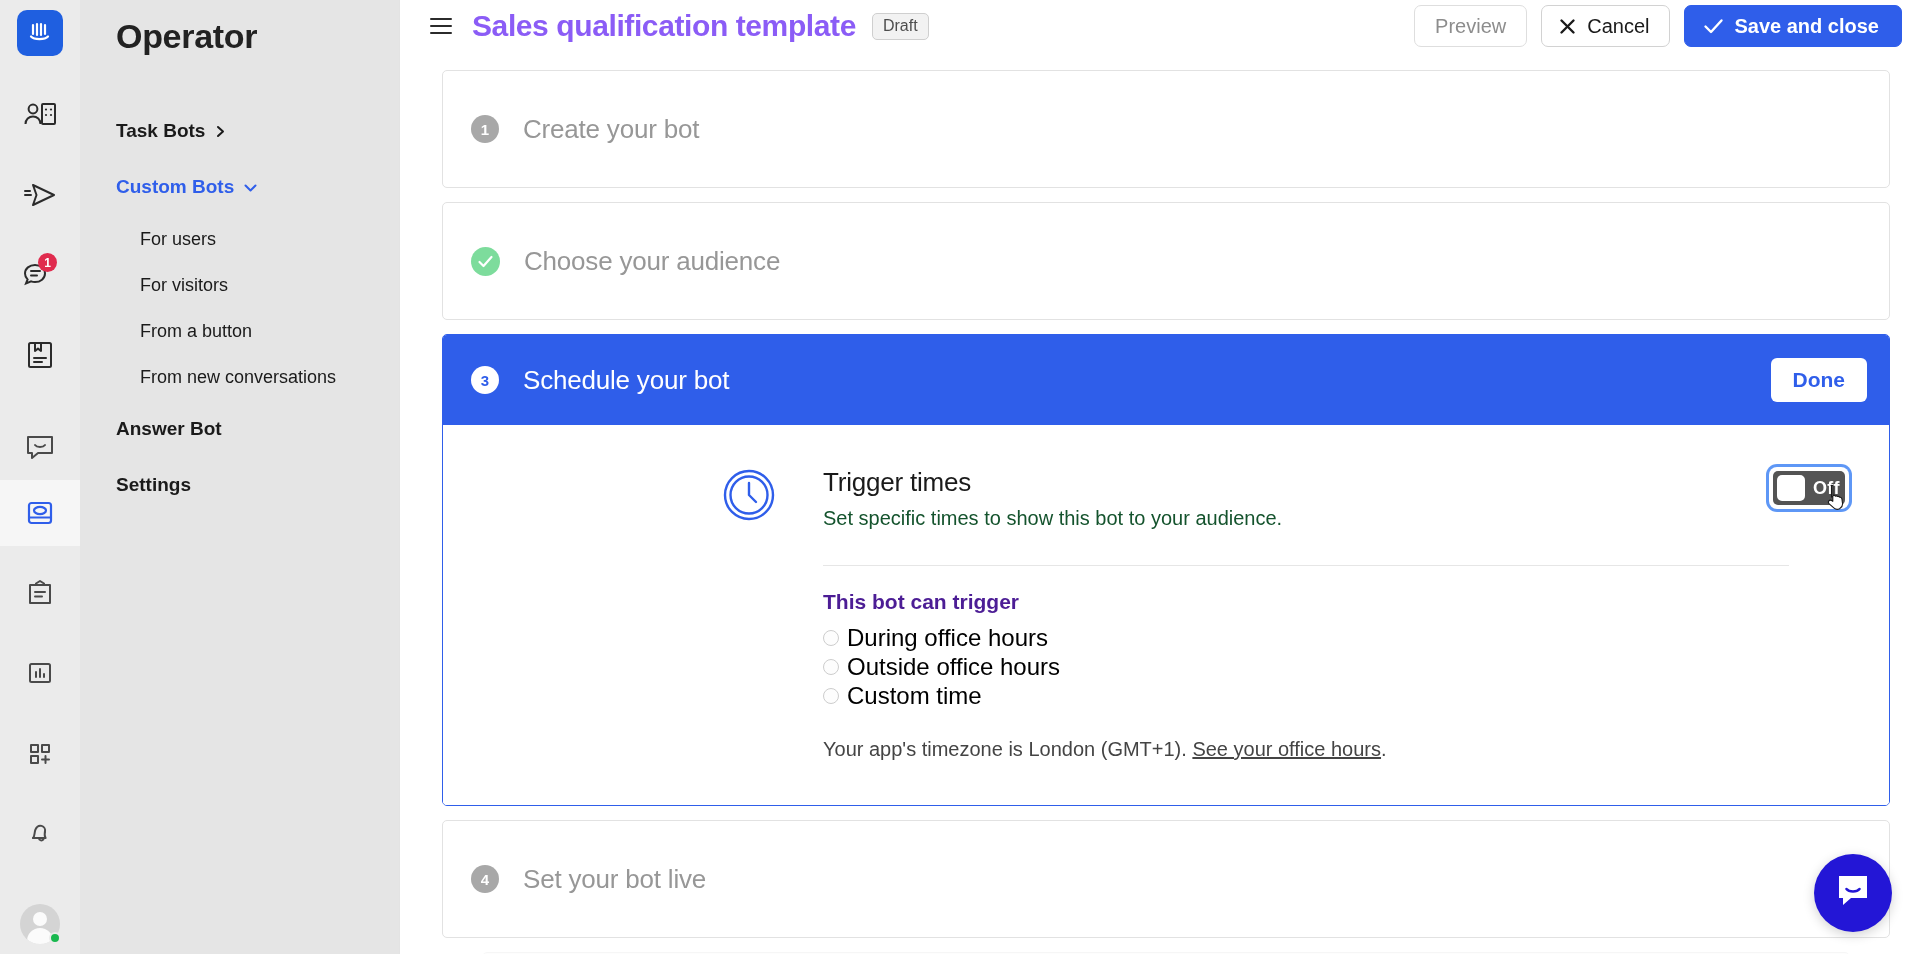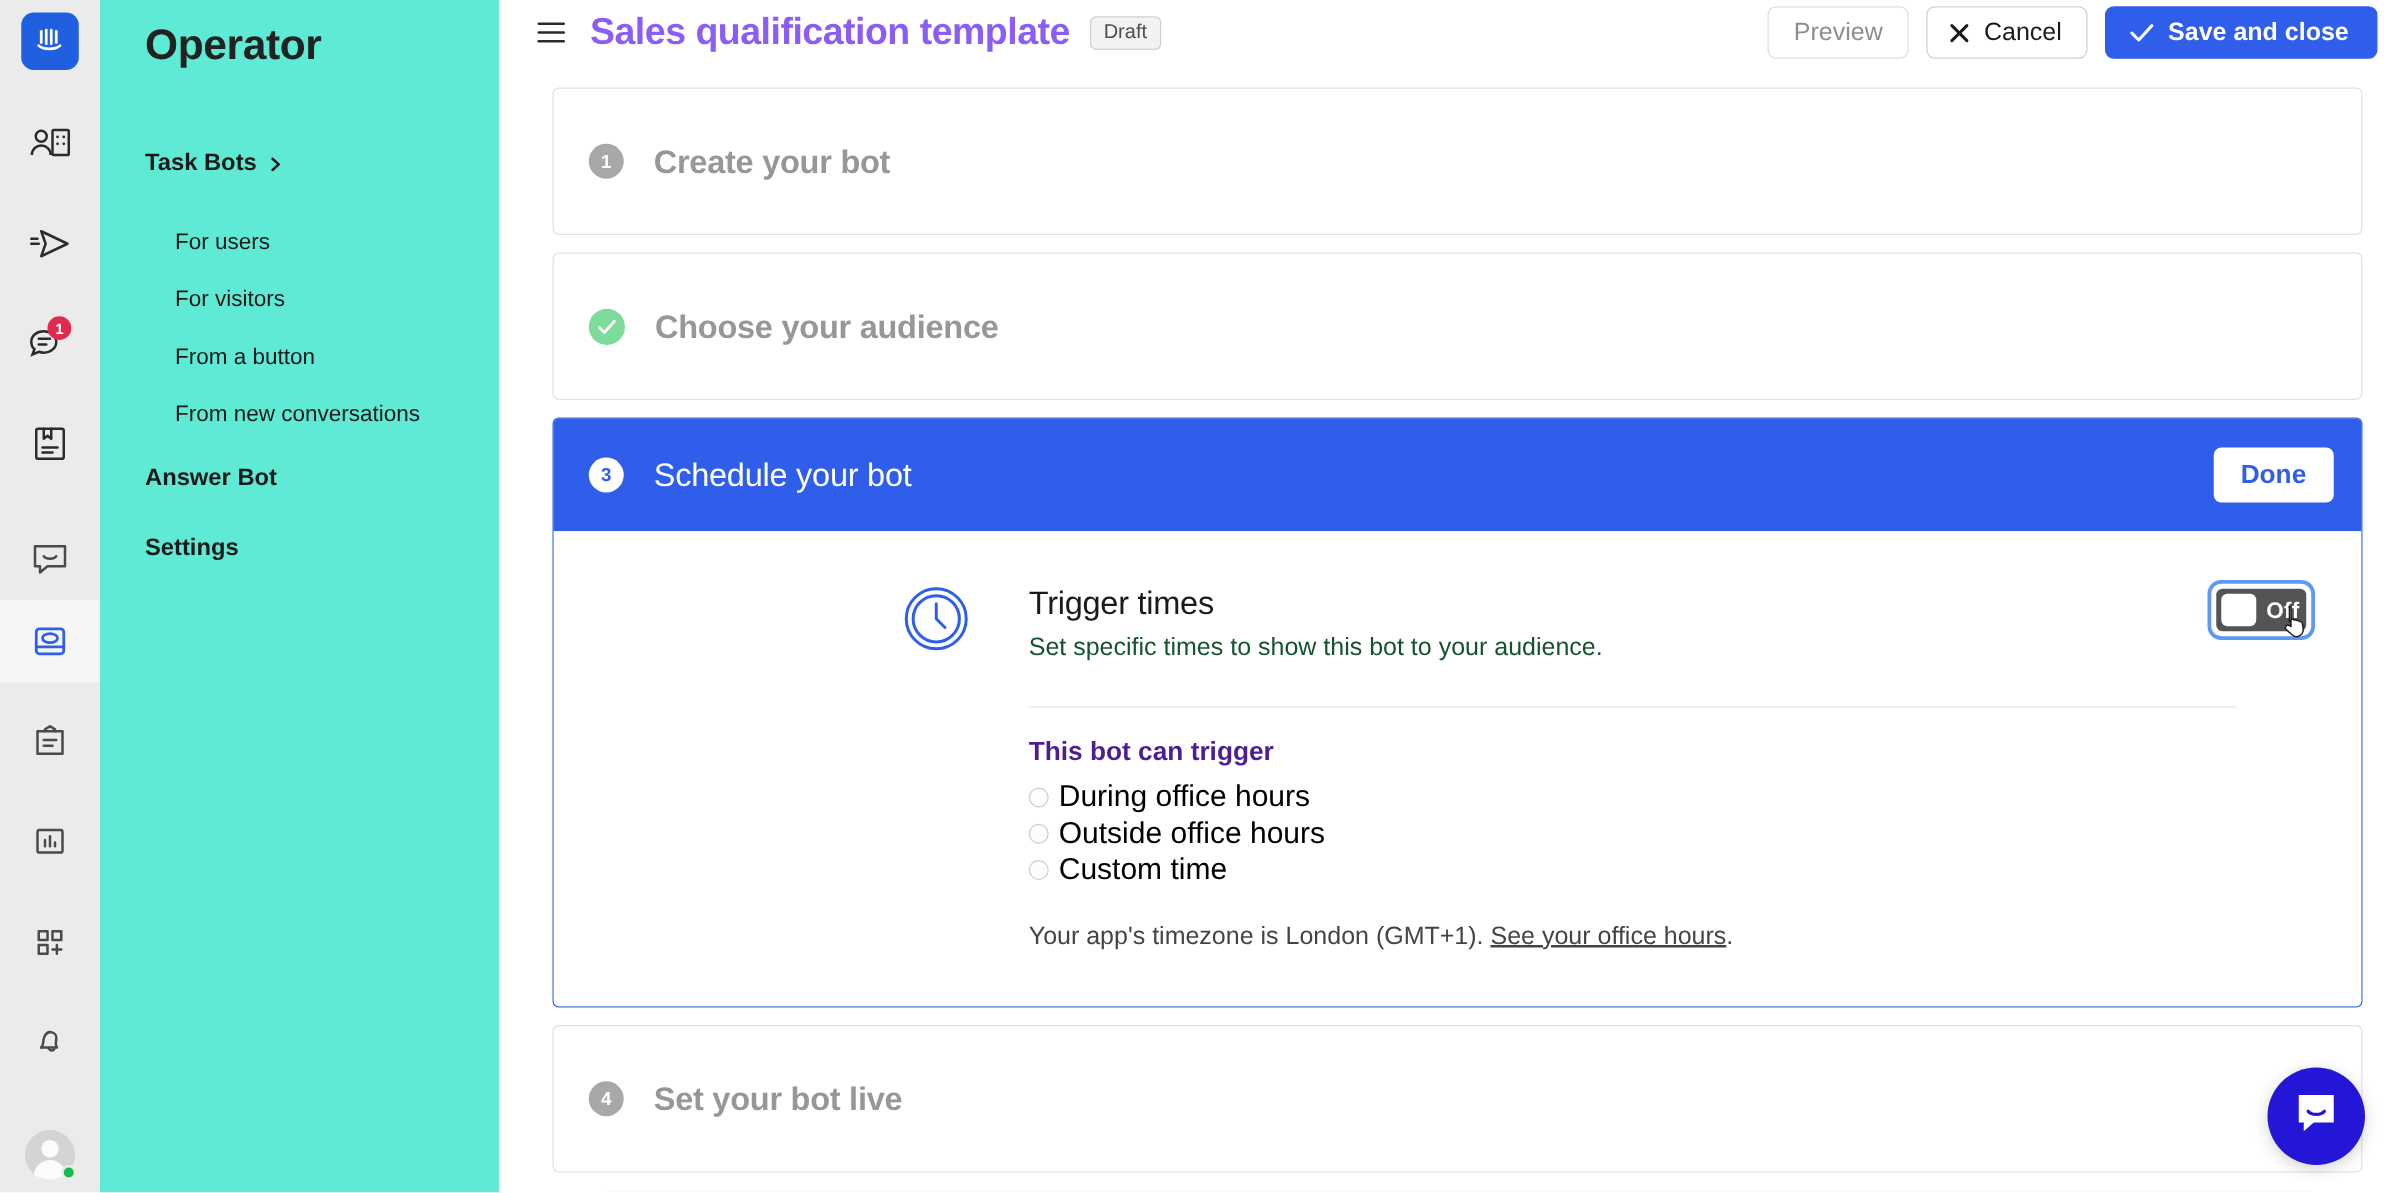--- a/index.html
+++ b/index.html
@@ -63,21 +63,21 @@
   }
   .presence {
     position: absolute; right: -1px; bottom: 0px;
     width: 12px; height: 12px; border-radius: 50%;
     background: #19b84f; border: 2px solid #ebebeb;
   }
 
   
   .nav {
     width: 320px; flex: 0 0 320px; height: 954px;
-    background: #5eead4;
+    background: #e5e5e5;
     border-right: 1px solid #e3e3e3;
     padding: 0 0 0 0;
     position: relative;
   }
   .nav-title {
     font-size: 34px; font-weight: 700; color: #222;
     letter-spacing: -0.3px;
     padding: 17px 0 0 36px;
   }
   .nav-list { margin-top: 52px; }
@@ -172,21 +172,21 @@
     display: flex; align-items: center; justify-content: center;
     flex: 0 0 28px;
   }
   .step-check {
     width: 29px; height: 29px; border-radius: 50%;
     background: #7ddc9c;
     display: flex; align-items: center; justify-content: center;
     flex: 0 0 29px;
   }
   .card-head-title {
-    margin-left: 24px; font-size: 26px; color: #979797; font-weight: 700;
+    margin-left: 24px; font-size: 26px; color: #979797; font-weight: 400;
     letter-spacing: -0.2px;
   }
 
   
   .card-active { border: 1px solid #2f5eea; border-radius: 5px; margin-bottom: 14px; }
   .card-active-head {
     background: #2f5eea; height: 90px;
     display: flex; align-items: center; padding: 0 22px 0 28px;
     border-radius: 4px 4px 0 0;
   }
@@ -429,20 +429,28 @@
         <span>Task Bots</span>
         <span class="chev">
           <svg width="13" height="13" viewBox="0 0 13 13" fill="none" stroke="#1a1a1a" stroke-width="2" stroke-linecap="round" stroke-linejoin="round">
             <polyline points="4,2 9,6.5 4,11"></polyline>
           </svg>
         </span>
       </div>
 
       <div class="nav-gap-10"></div>
 
+      <div class="nav-row accent">
+        <span>Custom Bots</span>
+        <span class="chev">
+          <svg width="15" height="13" viewBox="0 0 15 13" fill="none" stroke="#2f5eea" stroke-width="2" stroke-linecap="round" stroke-linejoin="round">
+            <polyline points="2.5,4.5 7.5,9.5 12.5,4.5"></polyline>
+          </svg>
+        </span>
+      </div>
 
       <div class="nav-gap-6"></div>
 
       <div class="nav-sub">
         <span>For users</span>
       </div>
       <div class="nav-sub">
         <span>For visitors</span>
       </div>
       <div class="nav-sub">

